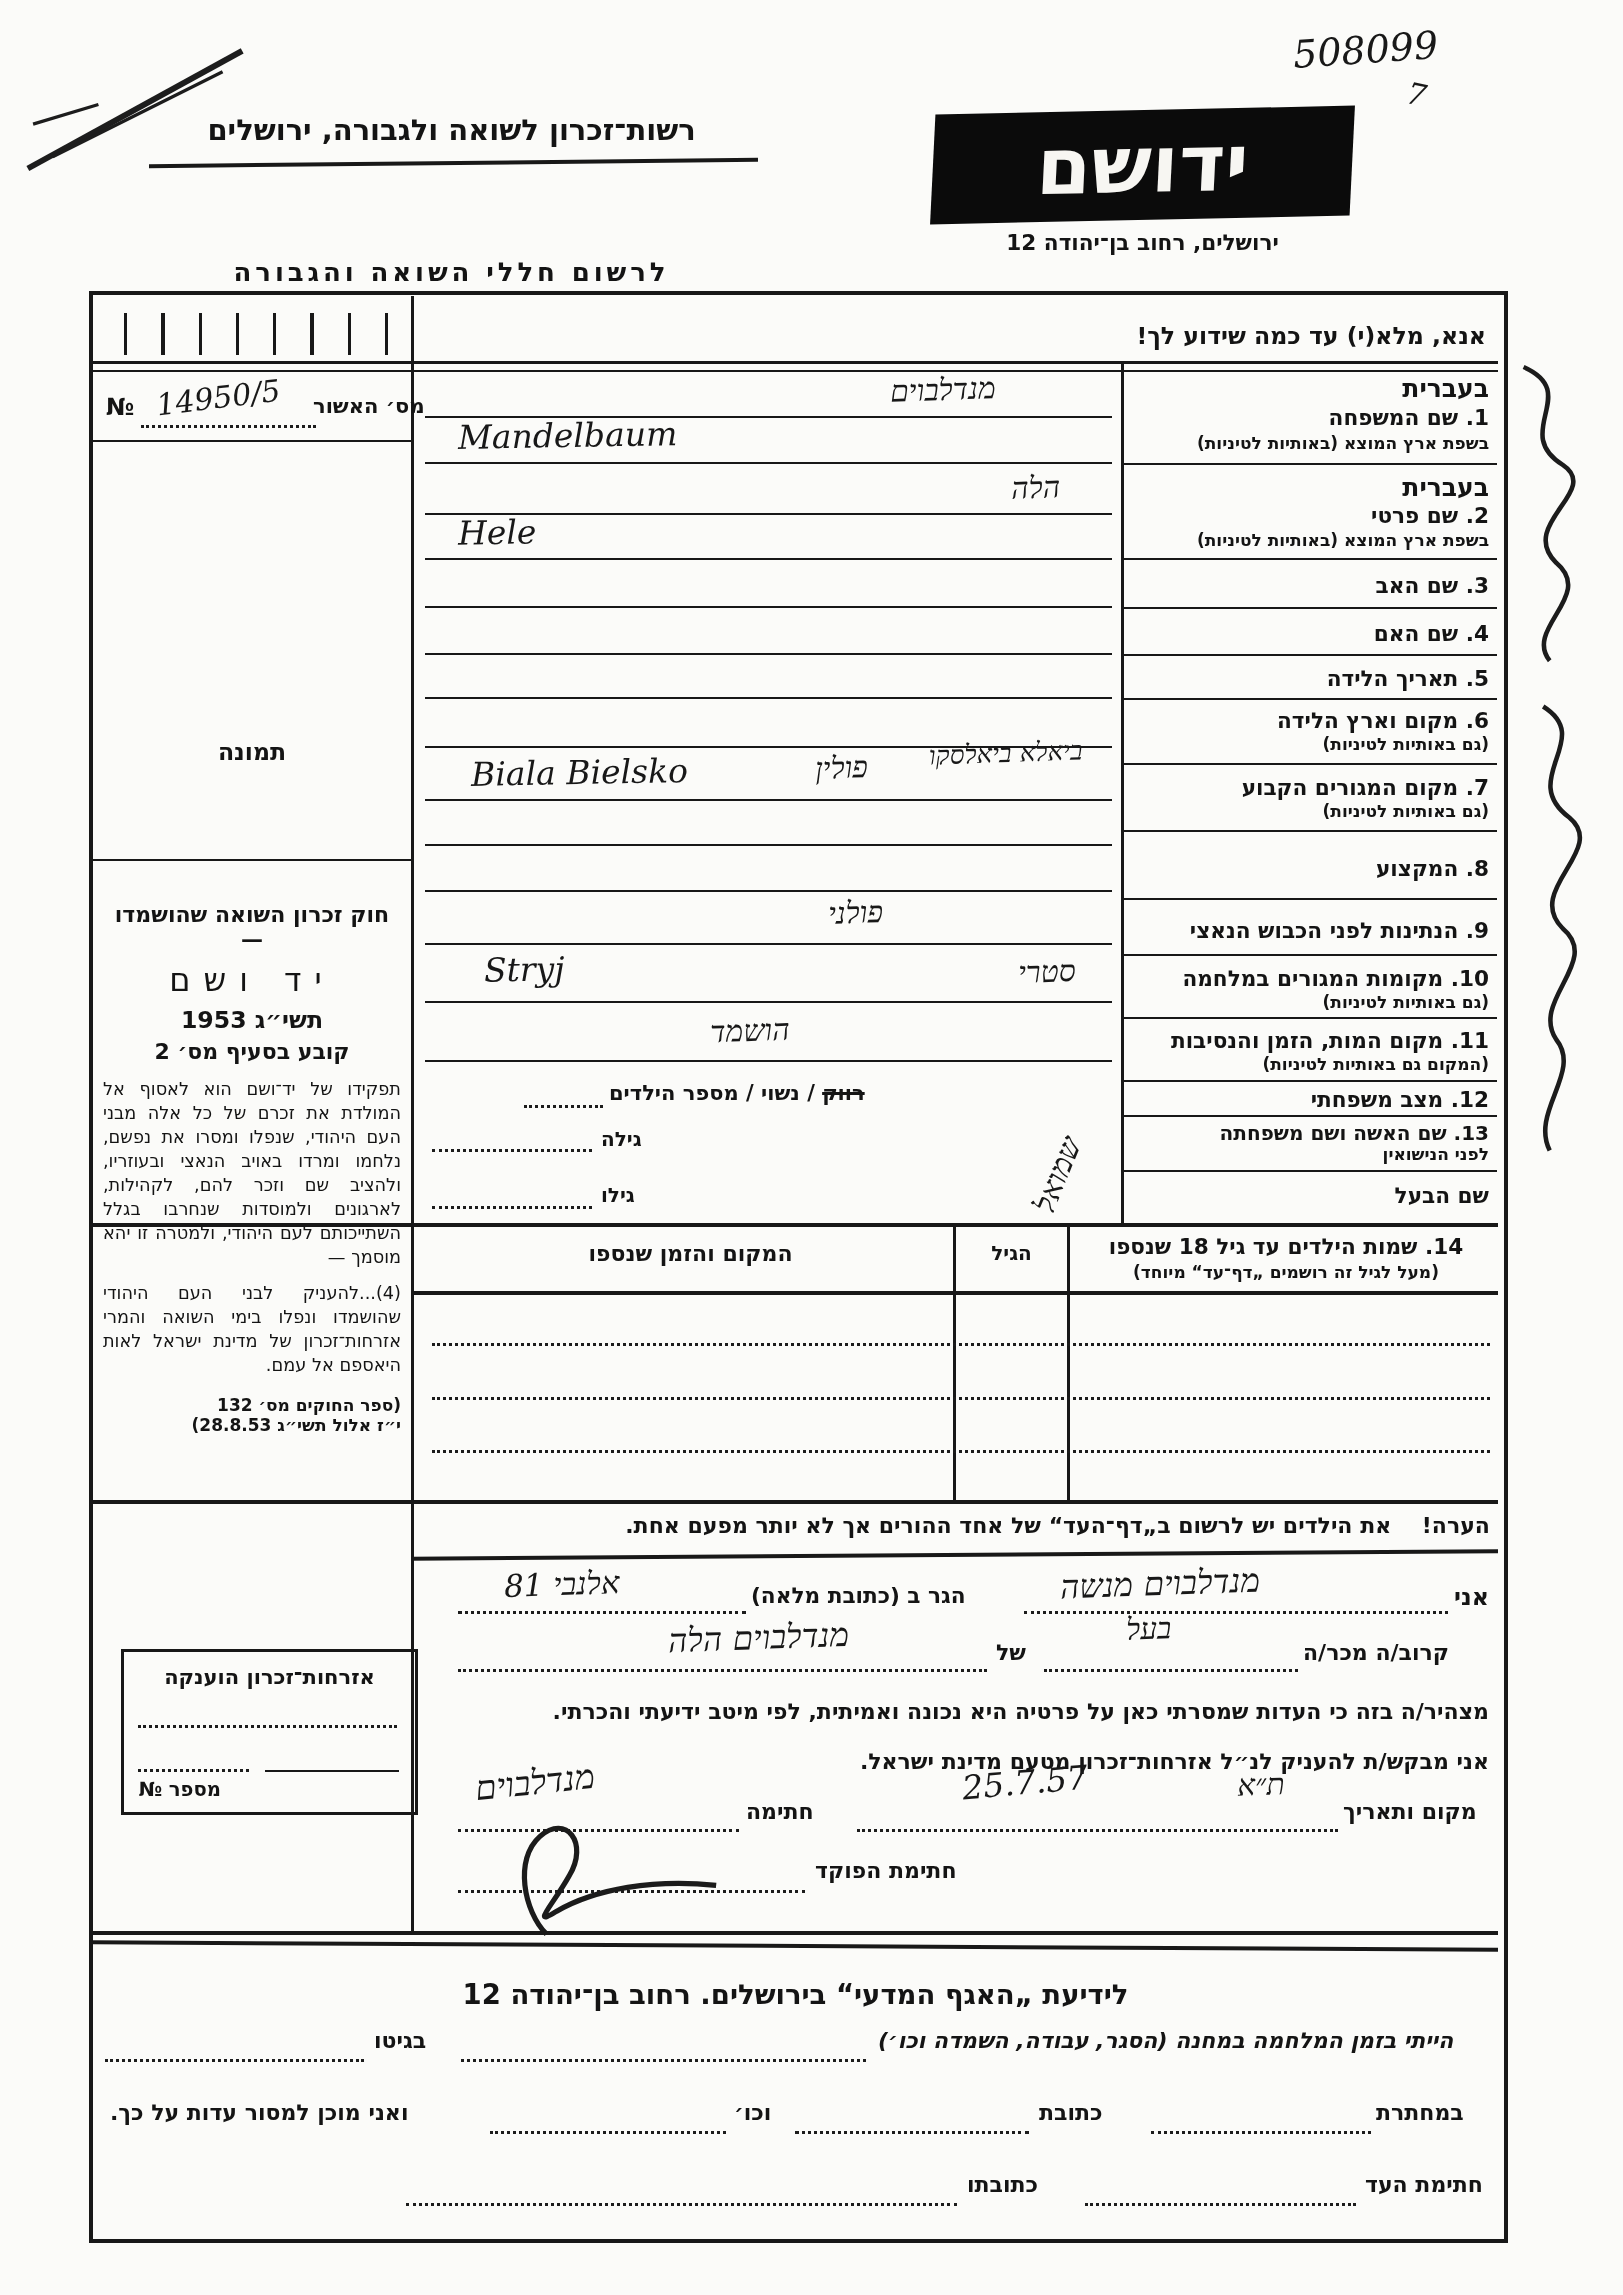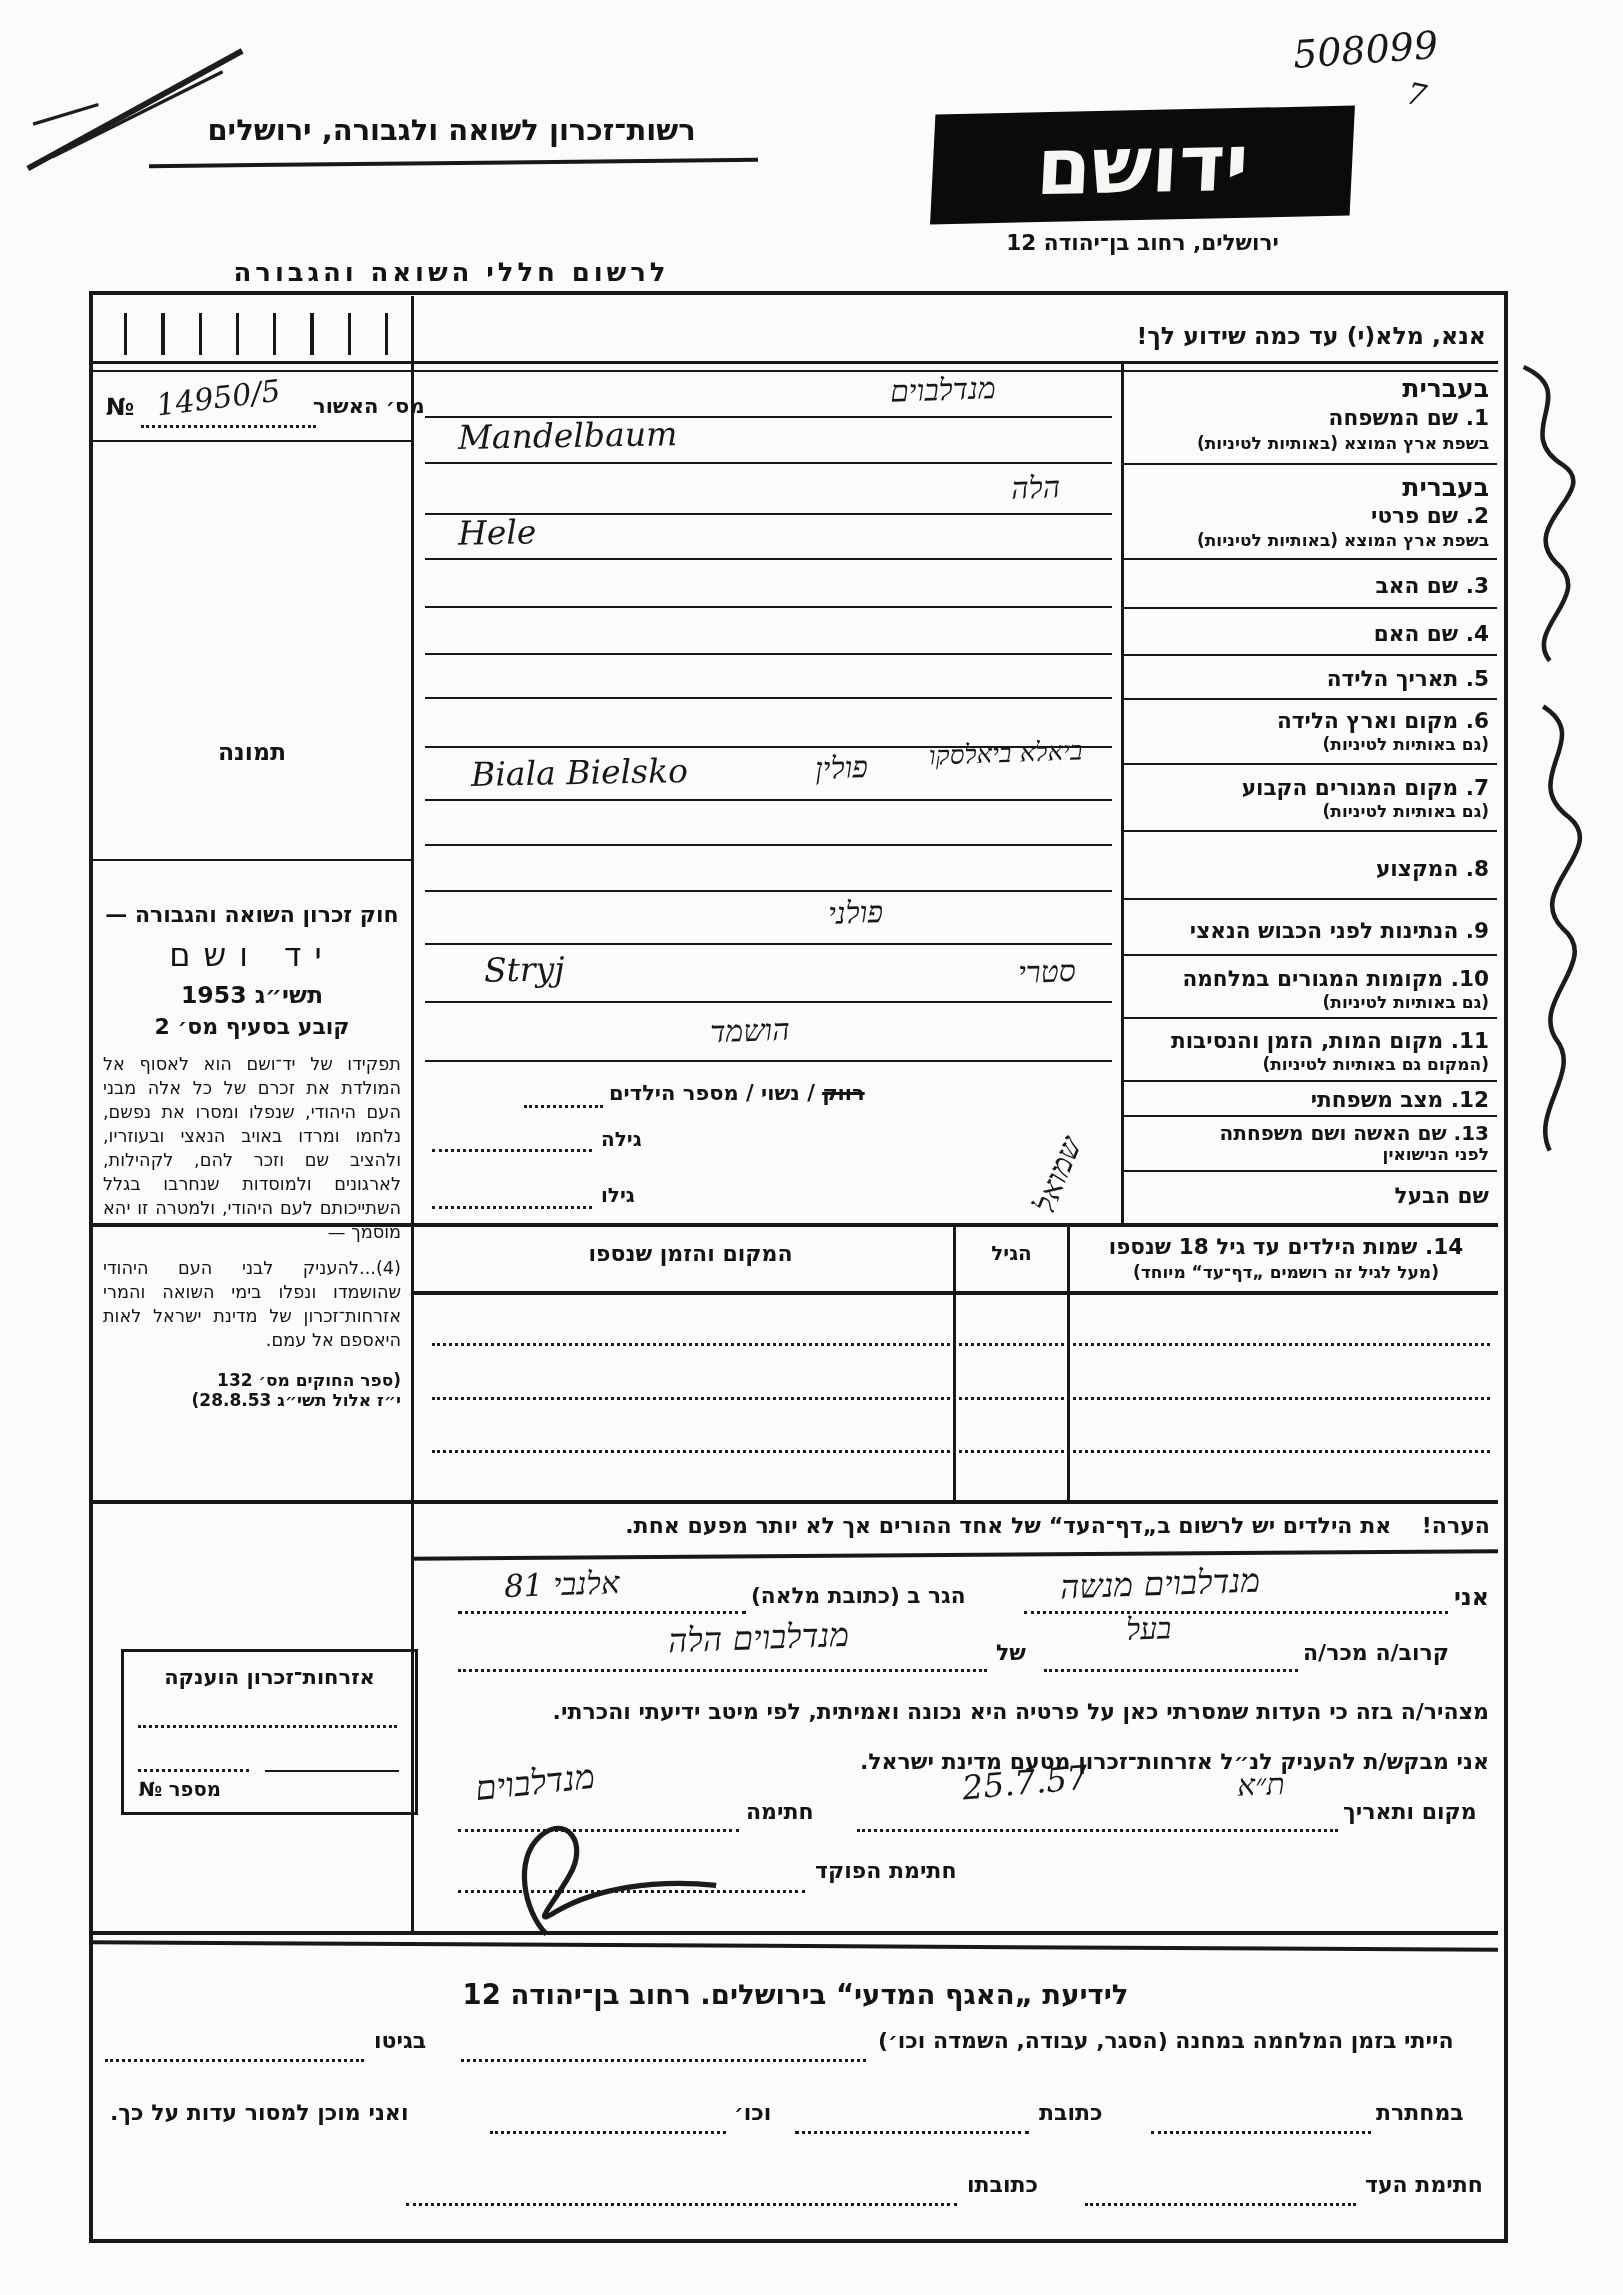--- a/index.html
+++ b/index.html
@@ -68,21 +68,21 @@
   <div class="lbl" style="left:106px;top:393px;font-size:23.6px;direction:ltr;">№</div>
   <div class="dotted" style="left:141px;top:425px;width:175px;"></div>
   <div class="hw" style="left:156px;top:380px;font-size:30px;transform:rotate(-7deg);direction:ltr;">14950/5</div>
   <div class="lbl" style="left:313px;top:394px;font-size:21px;">מס׳ האשור</div>
   <div class="hline" style="left:93px;top:440px;width:318px;"></div>
 
   <div class="lbl center" style="left:98px;top:738px;width:308px;font-size:23.6px;">תמונה</div>
   <div class="hline" style="left:93px;top:859px;width:318px;"></div>
 
   <div class="abs" style="left:103px;top:902px;width:298px;">
-    <div class="center" style="font-weight:bold;font-size:22px;">חוק זכרון השואה והגבורה —</div>
+    <div class="center" style="font-weight:bold;font-size:22px;">חוק זכרון השואה שהושמדו —</div>
     <div class="center" style="font-weight:normal;font-size:32px;letter-spacing:13px;margin-top:9.2px;">יד ושם</div>
     <div class="center" style="font-weight:bold;font-size:23.6px;margin-top:6.5px;">תשי״ג 1953</div>
     <div class="center" style="font-weight:bold;font-size:22px;margin-top:5.2px;">קובע בסעיף מס׳ 2</div>
     <div class="lawtext" style="margin-top:14.4px;">תפקידו של יד־ושם הוא לאסוף אל המולדת את זכרם של כל אלה מבני העם היהודי, שנפלו ומסרו את נפשם, נלחמו ומרדו באויב הנאצי ובעוזריו, ולהציב שם וזכר להם, לקהילות, לארגונים ולמוסדות שנחרבו בגלל השתייכותם לעם היהודי, ולמטרה זו יהא מוסמך —</div>
     <div class="lawtext" style="margin-top:13px;">‎...(4)‎להעניק לבני העם היהודי שהושמדו ונפלו בימי השואה והמרי אזרחות־זכרון של מדינת ישראל לאות היאספם אל עמם.</div>
     <div style="font-weight:bold;font-size:17px;margin-top:17px;">(ספר החוקים מס׳ 132</div>
     <div style="font-weight:bold;font-size:17px;">י״ז אלול תשי״ג 28.8.53)</div>
   </div>
 
   <div class="box" style="left:121px;top:1649px;width:291px;height:160px;">
@@ -232,21 +232,21 @@
   <div class="dotted" style="left:458px;top:1890px;width:347px;"></div>
   <svg class="abs" style="left:484px;top:1807px;" width="249" height="137" viewBox="0 0 380 210">
     <path d="M95,195 C60,160 45,80 85,45 C125,10 160,55 130,105 C105,150 70,185 110,160 C170,125 260,110 355,120" stroke="#1b1b1b" stroke-width="8" fill="none"></path>
   </svg>
 
   <div class="hline thick" style="left:93px;top:1931px;width:1405px;"></div>
   <div class="hline thick" style="left:93px;top:1944px;width:1405px;transform:rotate(0.3deg);"></div>
 
   <div class="lbl center" style="left:93px;top:1978px;width:1405px;font-size:27.5px;">לידיעת „האגף המדעי“ בירושלים.   רחוב בן־יהודה 12</div>
 
-  <div class="lbl" style="left:878px;top:2028px;font-size:22px;">הייתי בזמן המלחמה במחנה (הסגר, עבודה, השמדה וכו׳)</div>
+  <div class="lbl" style="left:878px;top:2028px;font-size:22px;font-style:italic;">הייתי בזמן המלחמה במחנה (הסגר, עבודה, השמדה וכו׳)</div>
   <div class="dotted" style="left:461px;top:2059px;width:405px;"></div>
   <div class="lbl" style="left:374px;top:2028px;font-size:22px;">בגיטו</div>
   <div class="dotted" style="left:105px;top:2059px;width:259px;"></div>
 
   <div class="lbl" style="left:1376px;top:2100px;font-size:22px;">במחתרת</div>
   <div class="dotted" style="left:1151px;top:2131px;width:220px;"></div>
   <div class="lbl" style="left:1039px;top:2100px;font-size:22px;">כתובת</div>
   <div class="dotted" style="left:795px;top:2131px;width:234px;"></div>
   <div class="lbl" style="left:734px;top:2100px;font-size:22px;">וכו׳</div>
   <div class="dotted" style="left:490px;top:2131px;width:236px;"></div>

